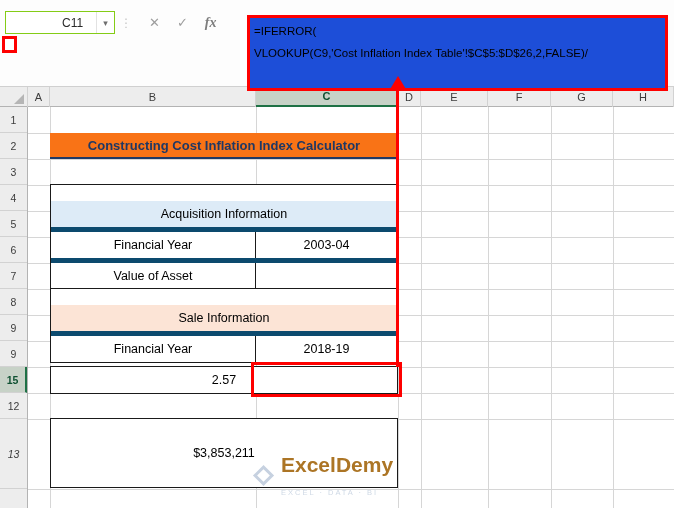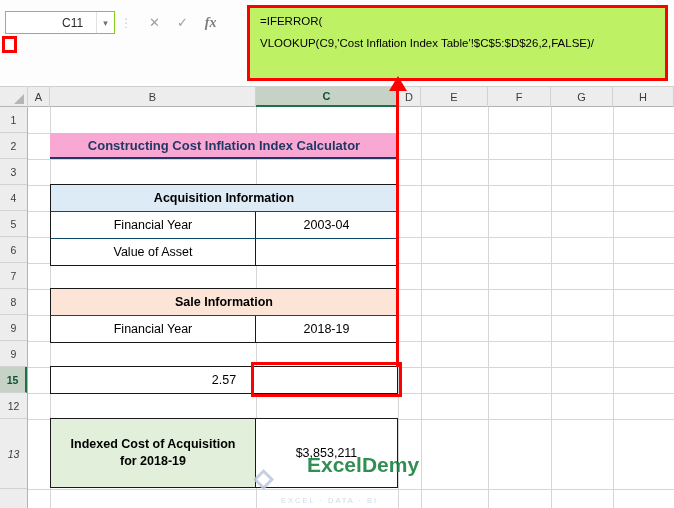--- a/index.html
+++ b/index.html
@@ -9,21 +9,21 @@
   
   .topbar { position:absolute; left:0; top:0; width:674px; height:87px; background:#FDFDFD; border-bottom:1px solid #D0D0D0; z-index:3; }
   .name-box { position:absolute; left:5px; top:11px; width:110px; height:23px; background:#fff; border:1px solid #84cc16; display:flex; align-items:center; font-size:12px; color:#2B2B2B;padding-left:48px; }
   .nb-text { flex:1; padding-left:8px; }
   .nb-divider { width:1px; height:100%; background:#E2E2E2; }
   .nb-arrow { width:17px; text-align:center; color:#6E6E6E; font-size:9px; }
   .fx-group { position:absolute; left:120px; top:11px; height:23px; display:flex; align-items:center; gap:17px; }
   .dots { color:#C6C6C6; font-size:12px; }
   .icon-x, .icon-check { color:#9D9D9D; font-size:13px; }
   .icon-fx { color:#7E7E7E; font-size:14px; font-family:"Liberation Serif", serif; font-style:italic; font-weight:bold; }
-  .formula-box { position:absolute; left:247px; top:5px; width:421px; height:76px; background:#bef264; border:3px solid #FE0000; padding:2px 10px; overflow:hidden; }
+  .formula-box { position:absolute; left:247px; top:15px; width:421px; height:76px; background:#1d4ed8; border:3px solid #FE0000; padding:2px 4px; overflow:hidden; }
   .formula-line { font-size:11.5px; line-height:22px; color:#000; white-space:pre; }
   .red-fragment { position:absolute; left:2px; top:36px; width:15px; height:17px; border:3px solid #FE0000; background:#fff; }
 
   
   .col-headers { position:absolute; left:0; top:87px; width:674px; height:20px; background:#EDEDED; border-bottom:1px solid #B3B3B3; z-index:2; }
   .col-h { position:absolute; top:0; height:20px; display:flex; align-items:center; justify-content:center; font-size:11px; color:#3C3C3C; border-right:1px solid #D2D2D2; }
   .col-h.active { background:#C7D2C7; border-bottom:2px solid #1E7145; color:#0F5132; font-weight:bold; }
   .select-all { position:absolute; left:0; top:0; width:28px; height:20px; border-right:1px solid #D2D2D2; }
   .select-all::after { content:""; position:absolute; right:3px; bottom:3px; border-style:solid; border-width:0 0 10px 10px; border-color:transparent transparent #B5B5B5 transparent; }
 
@@ -32,43 +32,43 @@
   .row-h { position:absolute; left:0; width:27px; display:flex; align-items:center; justify-content:center; font-size:10.5px; color:#3C3C3C; border-bottom:1px solid #D2D2D2; }
   .row-h.active { background:#C7D2C7; border-right:2px solid #1E7145; color:#0F5132; font-weight:bold; }
 
   
   .sheet { position:absolute; left:28px; top:107px; width:646px; height:401px; background:#fff; overflow:hidden; z-index:1; }
   .gl { position:absolute; background:#D6D6D6; }
   .gl.v { top:0; bottom:0; width:1px; }
   .gl.h { left:0; right:0; height:1px; }
 
   
-  .title-cell { position:absolute; left:50px; top:133px; width:348px; height:26px; background:#f9a8d4; border-bottom:2px solid #1F3864; display:flex; align-items:center; justify-content:center; font-size:13px; font-weight:bold; color:#1F3864; z-index:2; }
+  .title-cell { position:absolute; left:50px; top:133px; width:348px; height:26px; background:#f97316; border-bottom:2px solid #1F3864; display:flex; align-items:center; justify-content:center; font-size:13px; font-weight:bold; color:#1F3864; z-index:2; }
   .tbl { position:absolute; width:348px; border:1px solid #1A1A1A; background:#fff; z-index:2; }
   .tbl-row { display:flex; }
-  .tbl-row + .tbl-row { border-top:1px solid #0c4a6e;justify-content:space-between; }
+  .tbl-row + .tbl-row { border-top:5px solid #0c4a6e;justify-content:space-between; }
   .cell { display:flex; align-items:center; justify-content:center; font-size:12.5px; color:#000; height:26px; }
-  .cell.full { width:100%; font-weight:bold; }
+  .cell.full { width:100%; font-weight:normal;margin-top:16px; }
   .cell.lbl { width:205px; border-right:1px solid #1A1A1A; }
   .cell.val { flex:1; }
   .acq-hdr { background:#DDEBF7; }
   .sale-hdr { background:#FCE4D6; }
   .cii-lbl { background:#FFE699; font-weight:bold; }
   .idx-row .cell { height:68px; }
   .idx-lbl { background:#E2EFDA; font-weight:bold; text-align:center; line-height:1.35; padding:0 14px; }
   .tbl.acq { left:50px; top:184px; }
   .tbl.sale { left:50px; top:288px; }
   .tbl.cii { left:50px; top:366px; }
   .tbl.idx { left:50px; top:418px; }
 
   
   .watermark { position:absolute; left:252px; top:453px; display:flex; align-items:center; gap:10px; opacity:0.88; z-index:6; }
   .wm-logo { width:15px; height:15px; border:3px solid #BFCBDC; transform:rotate(45deg); margin-left:4px; }
-  .wm-brand { font-size:21px; font-weight:bold; color:#15803d; line-height:1.1;margin-left:26px; }
-  .wm-tag { font-size:7.5px; letter-spacing:2px; color:#C9D4E2; margin-top:20px; }
+  .wm-brand { font-size:21px; font-weight:bold; color:#a16207; line-height:1.1; }
+  .wm-tag { font-size:7.5px; letter-spacing:2px; color:#C9D4E2; margin-top:12px; }
 
   
   .red-cell-box { position:absolute; left:251px; top:362px; width:151px; height:35px; border:3px solid #FE0000; z-index:7; }
   .red-arrow-line { position:absolute; left:396px; top:84px; width:3px; height:283px; background:#FE0000; z-index:7; }
   .red-arrow-head { position:absolute; left:389px; top:76px; width:0; height:0; border-left:9px solid transparent; border-right:9px solid transparent; border-bottom:15px solid #FE0000; z-index:7; }
 </style>
 </head>
 <body>
 
 <div class="screen">
@@ -171,21 +171,20 @@
   </div>
 
   <div class="tbl cii">
     <div class="tbl-row">
       <div class="cell val">2.57</div>
     </div>
   </div>
 
   <div class="tbl idx">
     <div class="tbl-row idx-row">
-      <div class="cell lbl idx-lbl">Indexed Cost of Acquisition for 2018-19</div>
       <div class="cell val">$3,853,211</div>
     </div>
   </div>
 
   <div class="watermark">
     <div class="wm-logo"></div>
     <div class="wm-txt">
       <div class="wm-brand">ExcelDemy</div>
       <div class="wm-tag">EXCEL · DATA · BI</div>
     </div>

